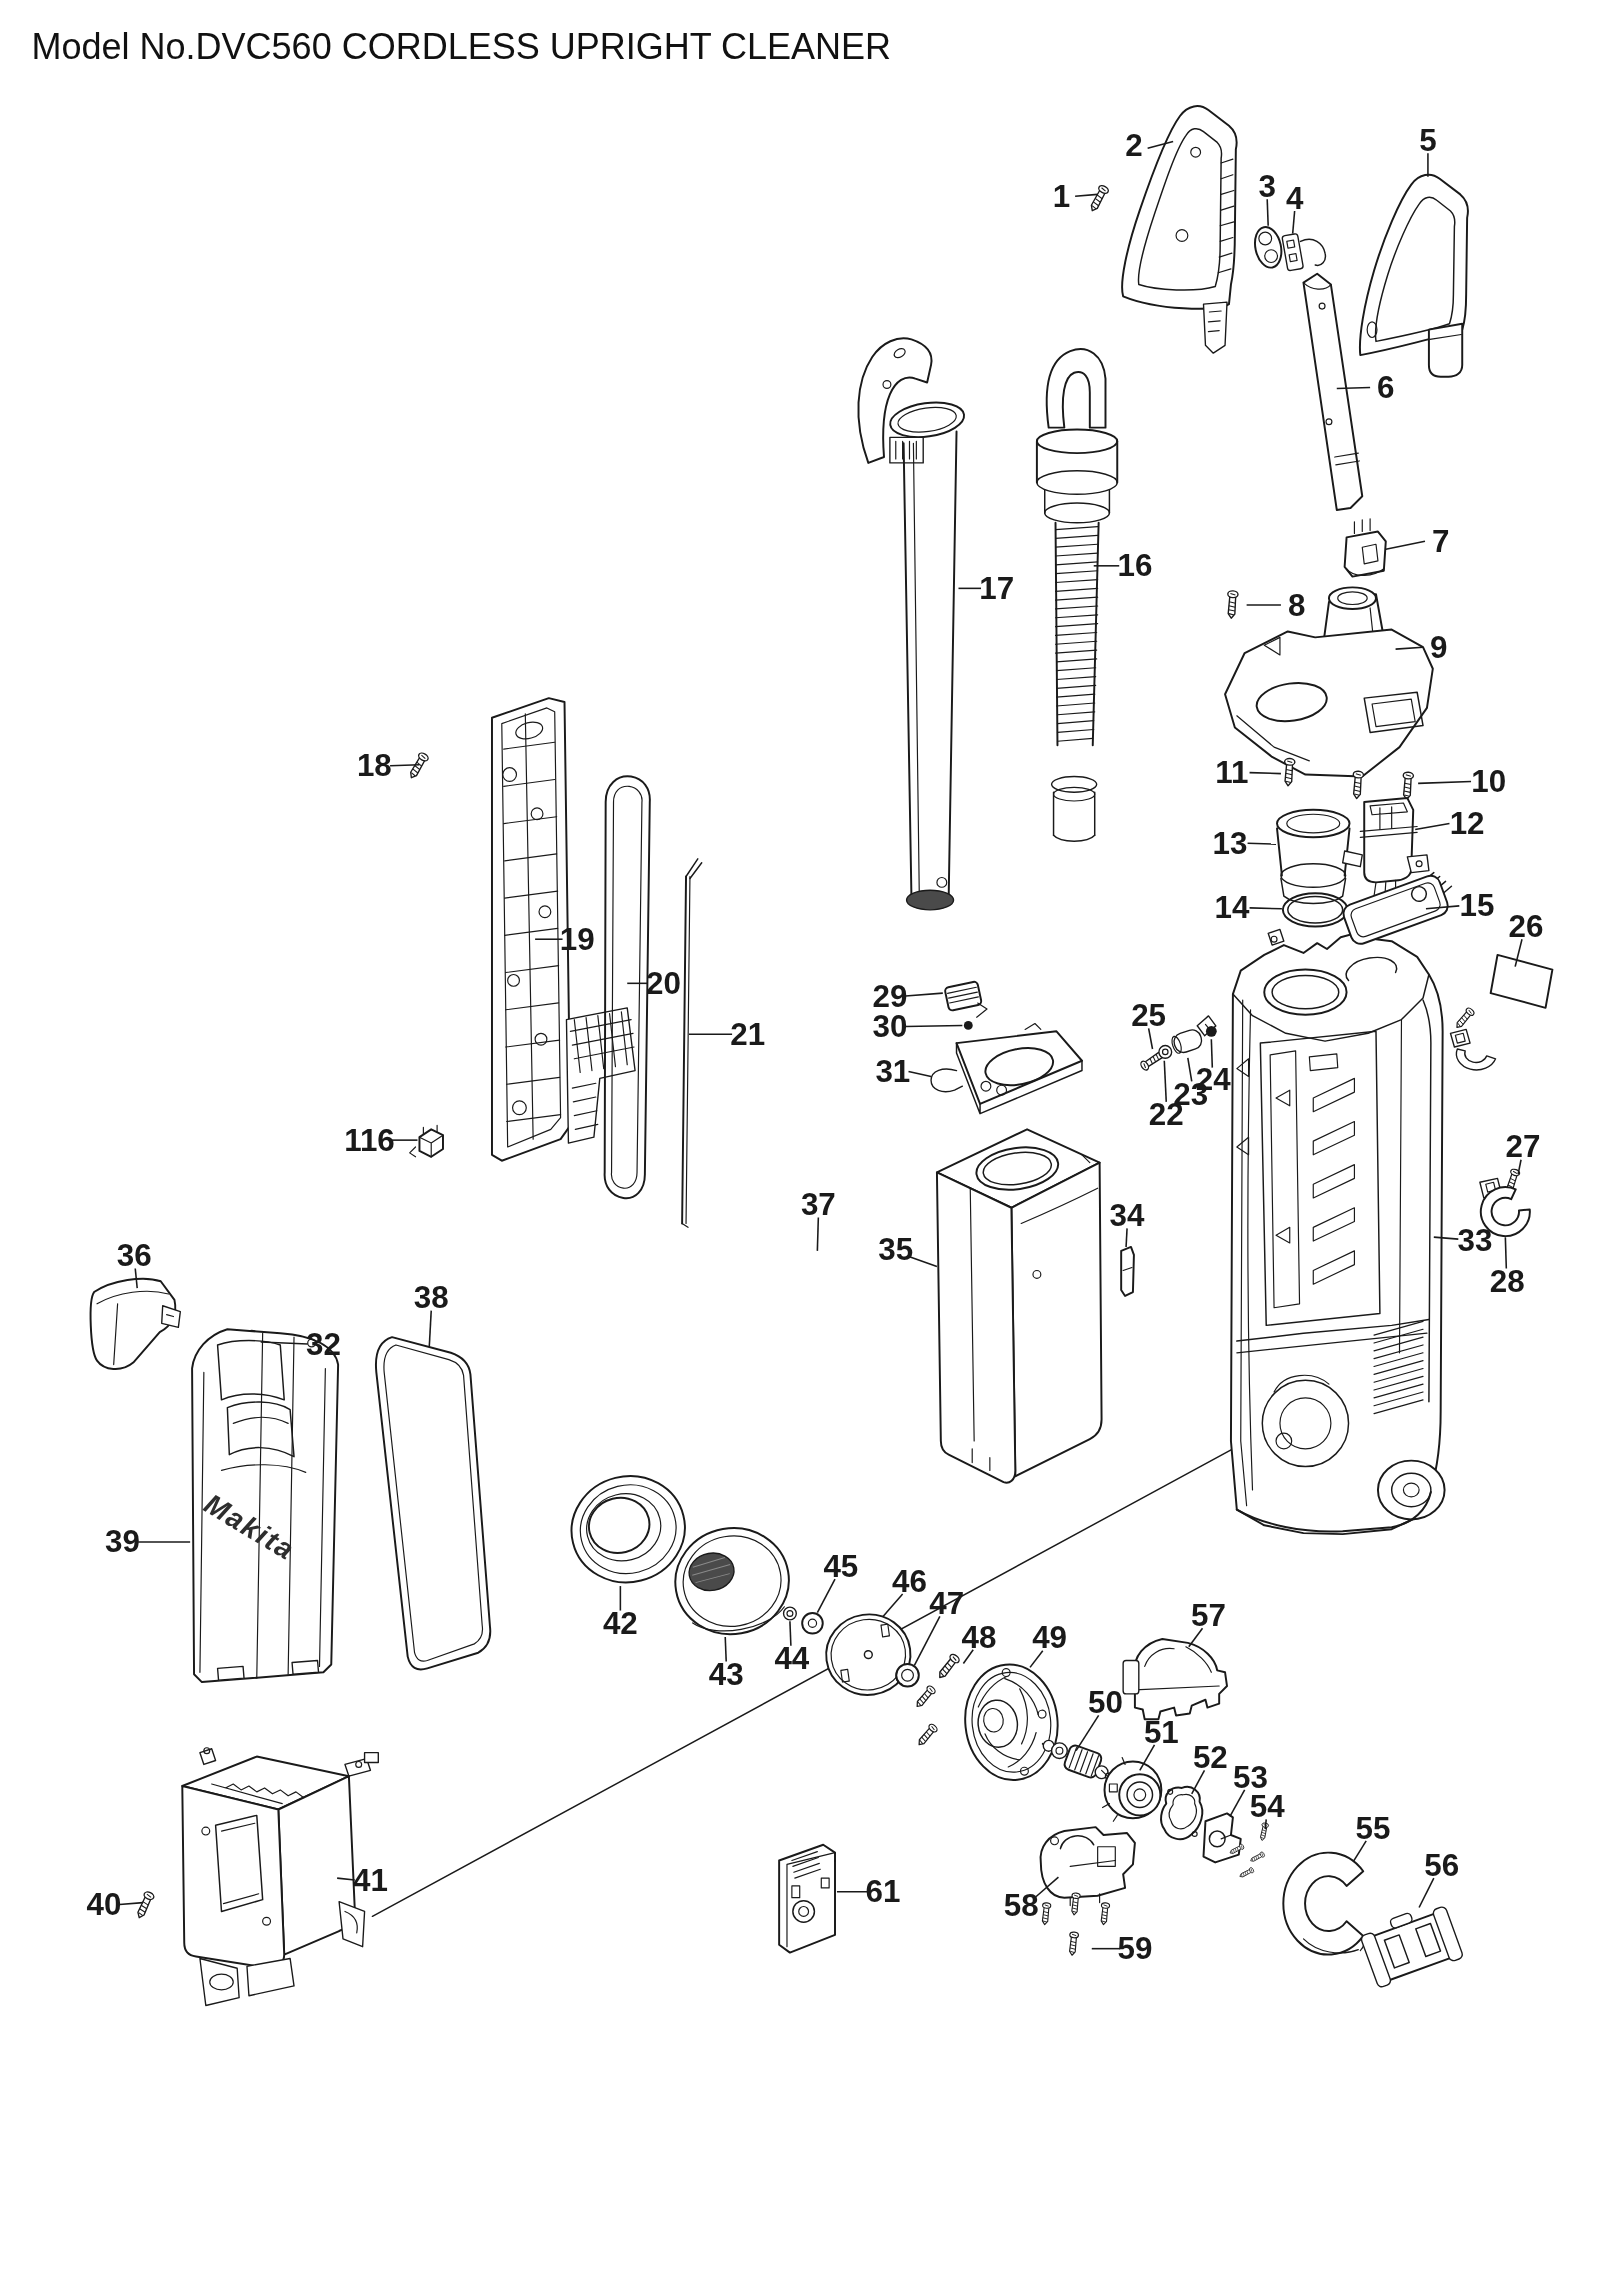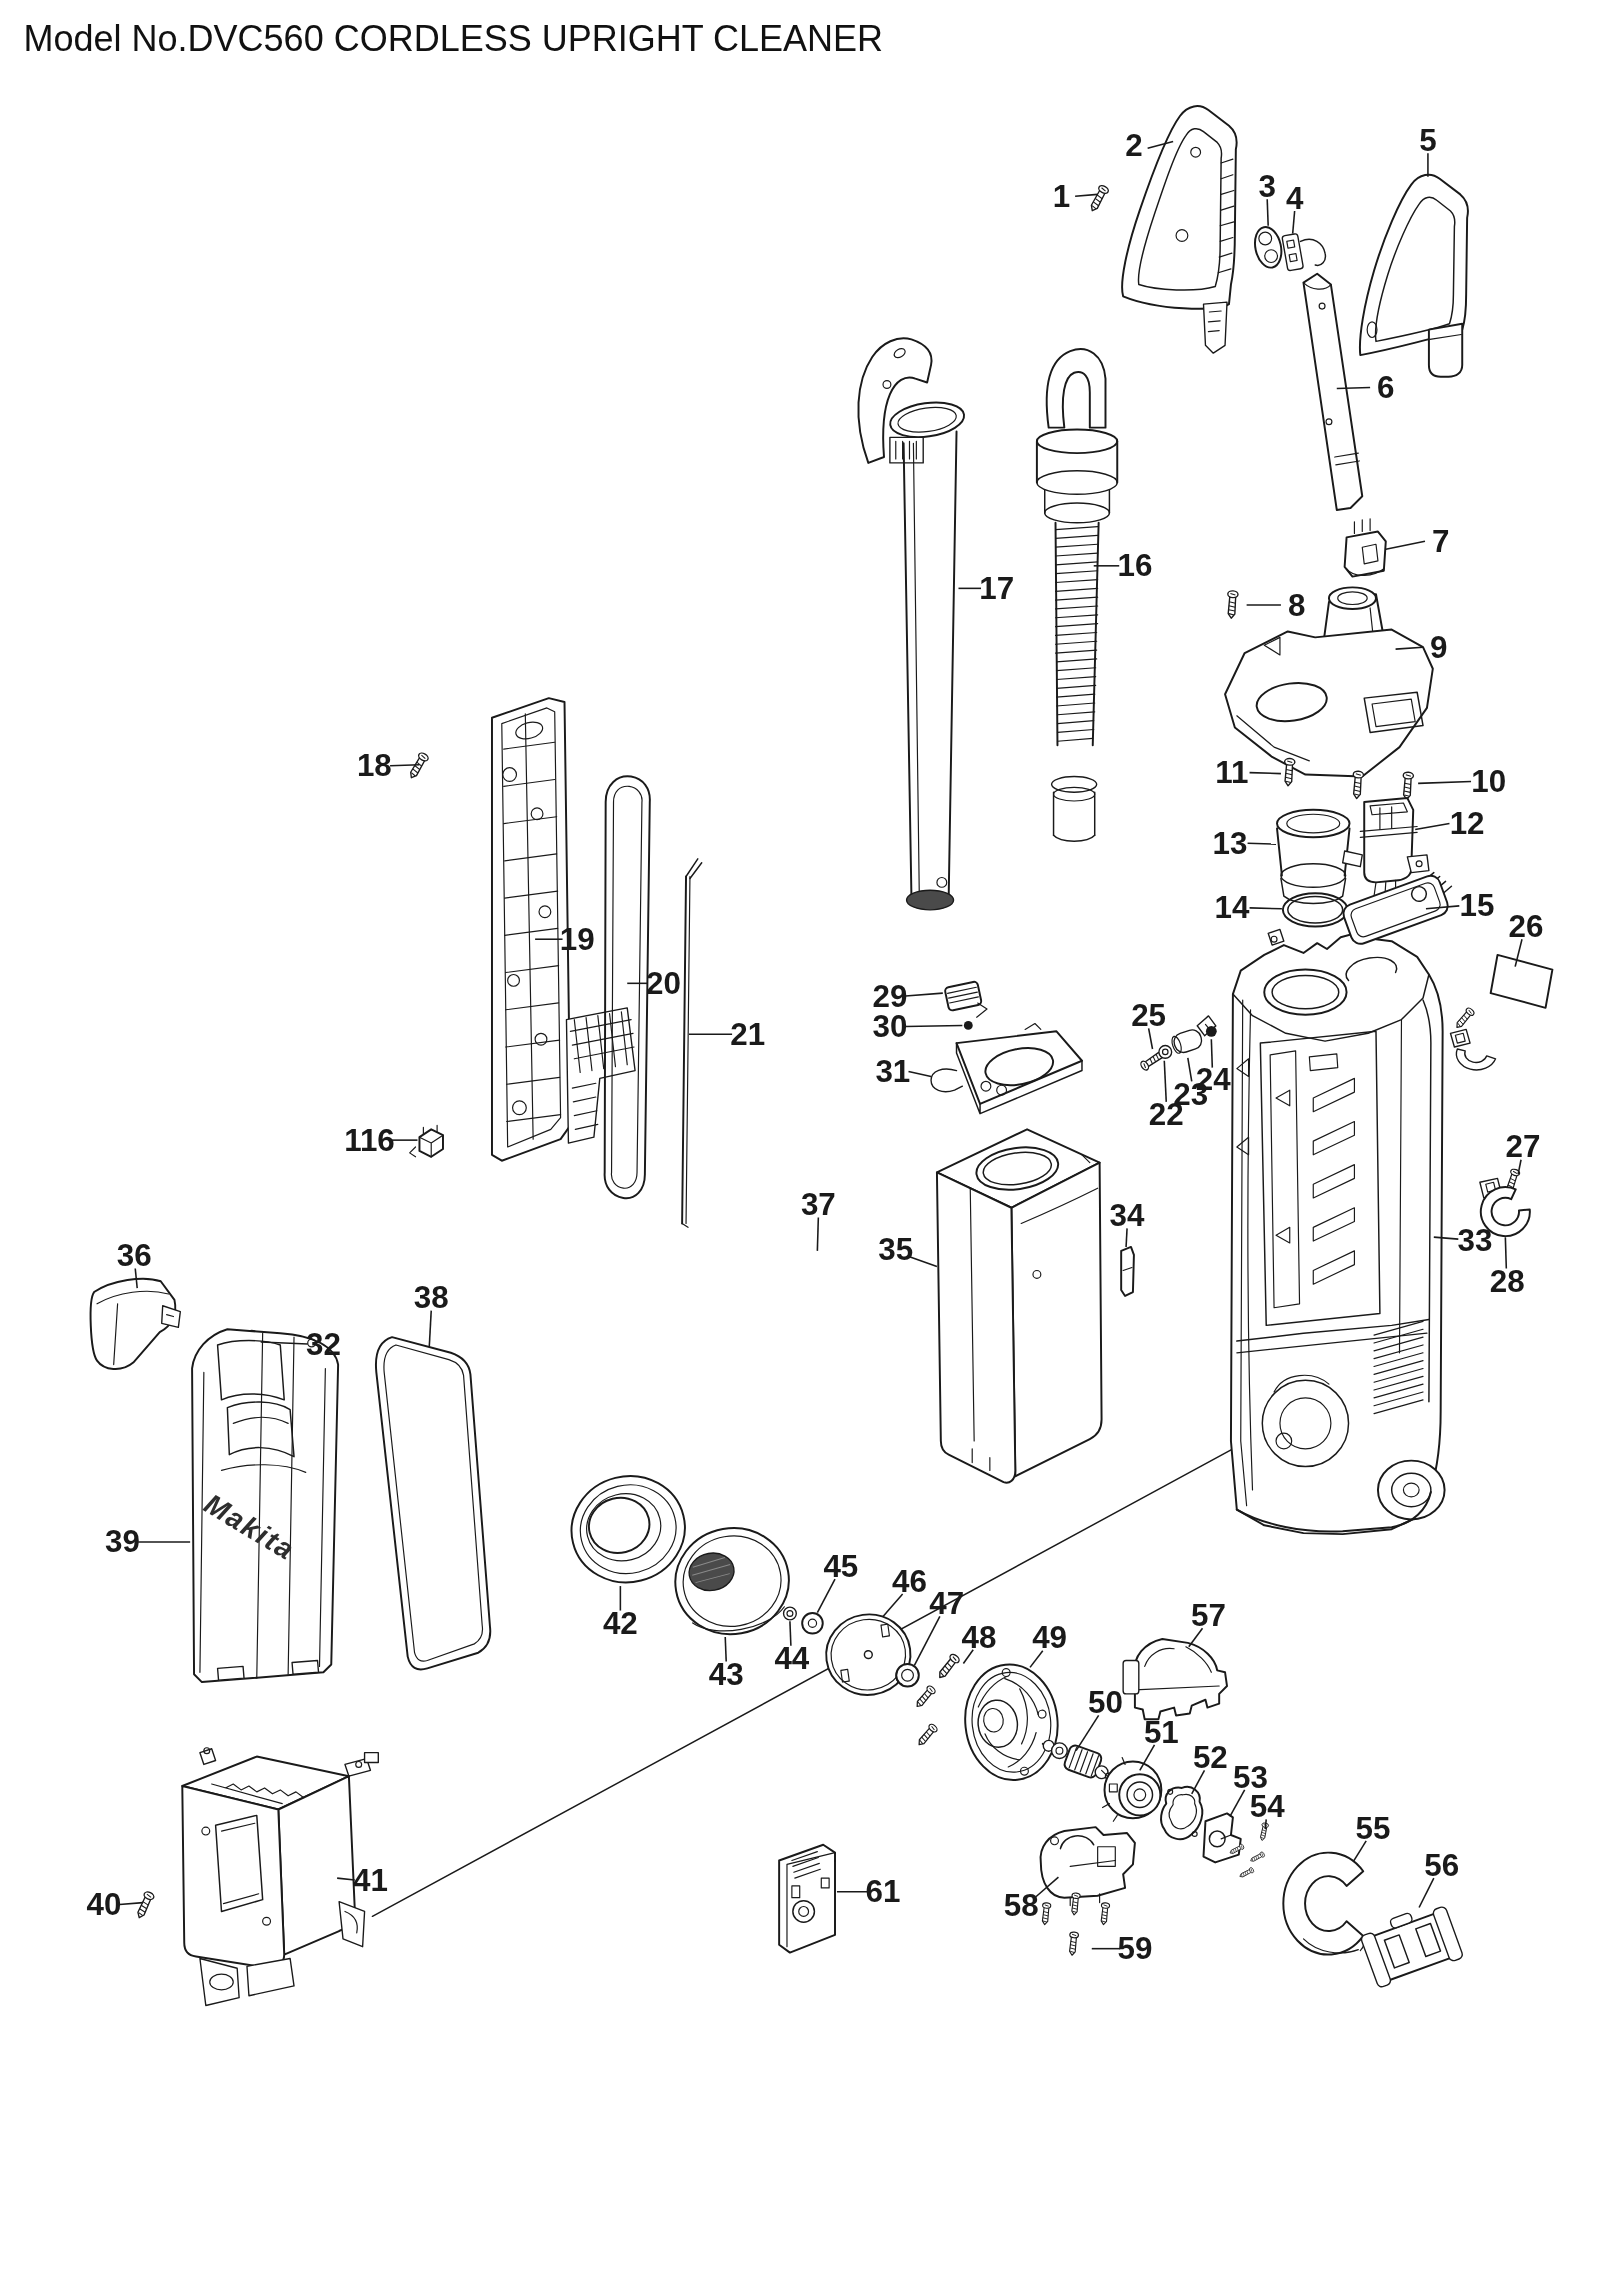--- a/index.html
+++ b/index.html
@@ -1,19 +1,19 @@
 <!DOCTYPE html>
 <html style="--ink: #1a1a1a; --paper: #ffffff; --mesh: #4a4a4a;"><head>
 <meta charset="utf-8">
 <style>
   :root { --ink:#1a1a1a; --paper:#ffffff; --mesh:#4a4a4a; }
   html,body { margin:0; padding:0; background:#e8e8e8; }
   #page { position:relative; width:1621px; height:2293px; background:var(--paper);
           font-family:"Liberation Sans", sans-serif; overflow:hidden; }
-  #title { position:absolute; left:23.5px; top:17.6px; margin:0; font-size:36px;
+  #title { position:absolute; left:23.5px; top:17.6px; margin:8px; font-size:36px;
            font-weight:400; letter-spacing:0px; color:#111;
            font-family:"Liberation Sans", sans-serif; }
   svg { position:absolute; inset:0; }
   .ln  { fill:none; stroke:var(--ink); stroke-width:2; stroke-linecap:round; stroke-linejoin:round; }
   .l1  { fill:none; stroke:var(--ink); stroke-width:1.2; stroke-linecap:round; stroke-linejoin:round; }
   .l15 { fill:none; stroke:var(--ink); stroke-width:1.5; stroke-linecap:round; stroke-linejoin:round; }
   .fw  { fill:#fff; stroke:var(--ink); stroke-width:2; stroke-linecap:round; stroke-linejoin:round; }
   .fw1 { fill:#fff; stroke:var(--ink); stroke-width:1.4; stroke-linecap:round; stroke-linejoin:round; }
   .dk  { fill:var(--mesh); stroke:var(--ink); stroke-width:1.4; }
   .dot { fill:var(--ink); stroke:none; }

